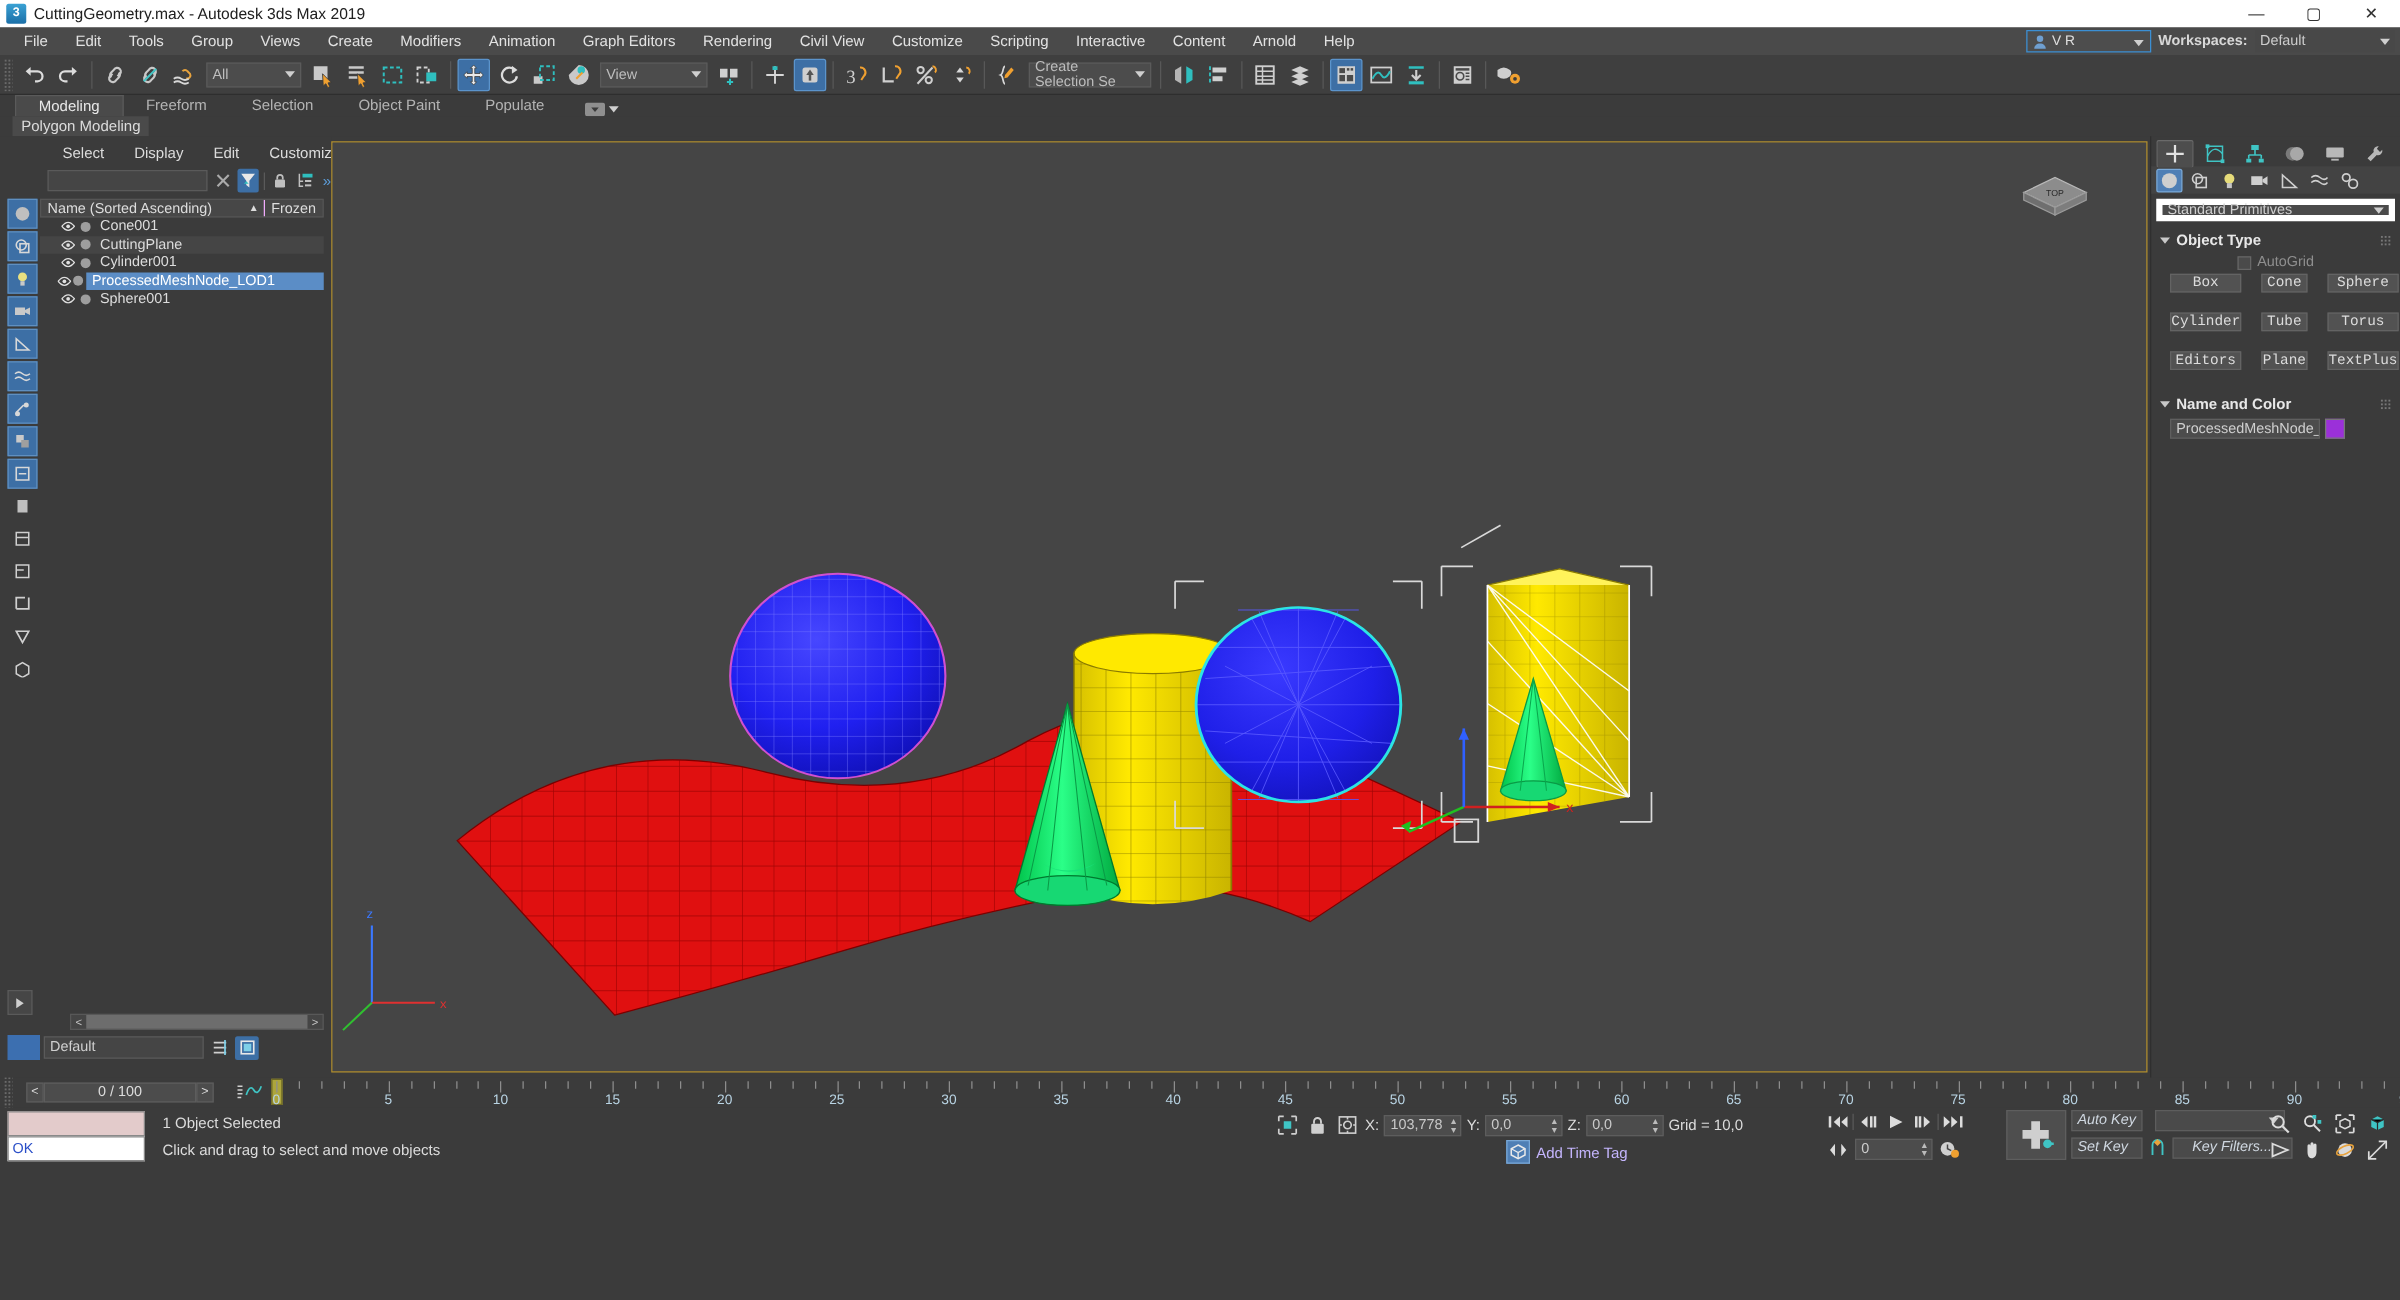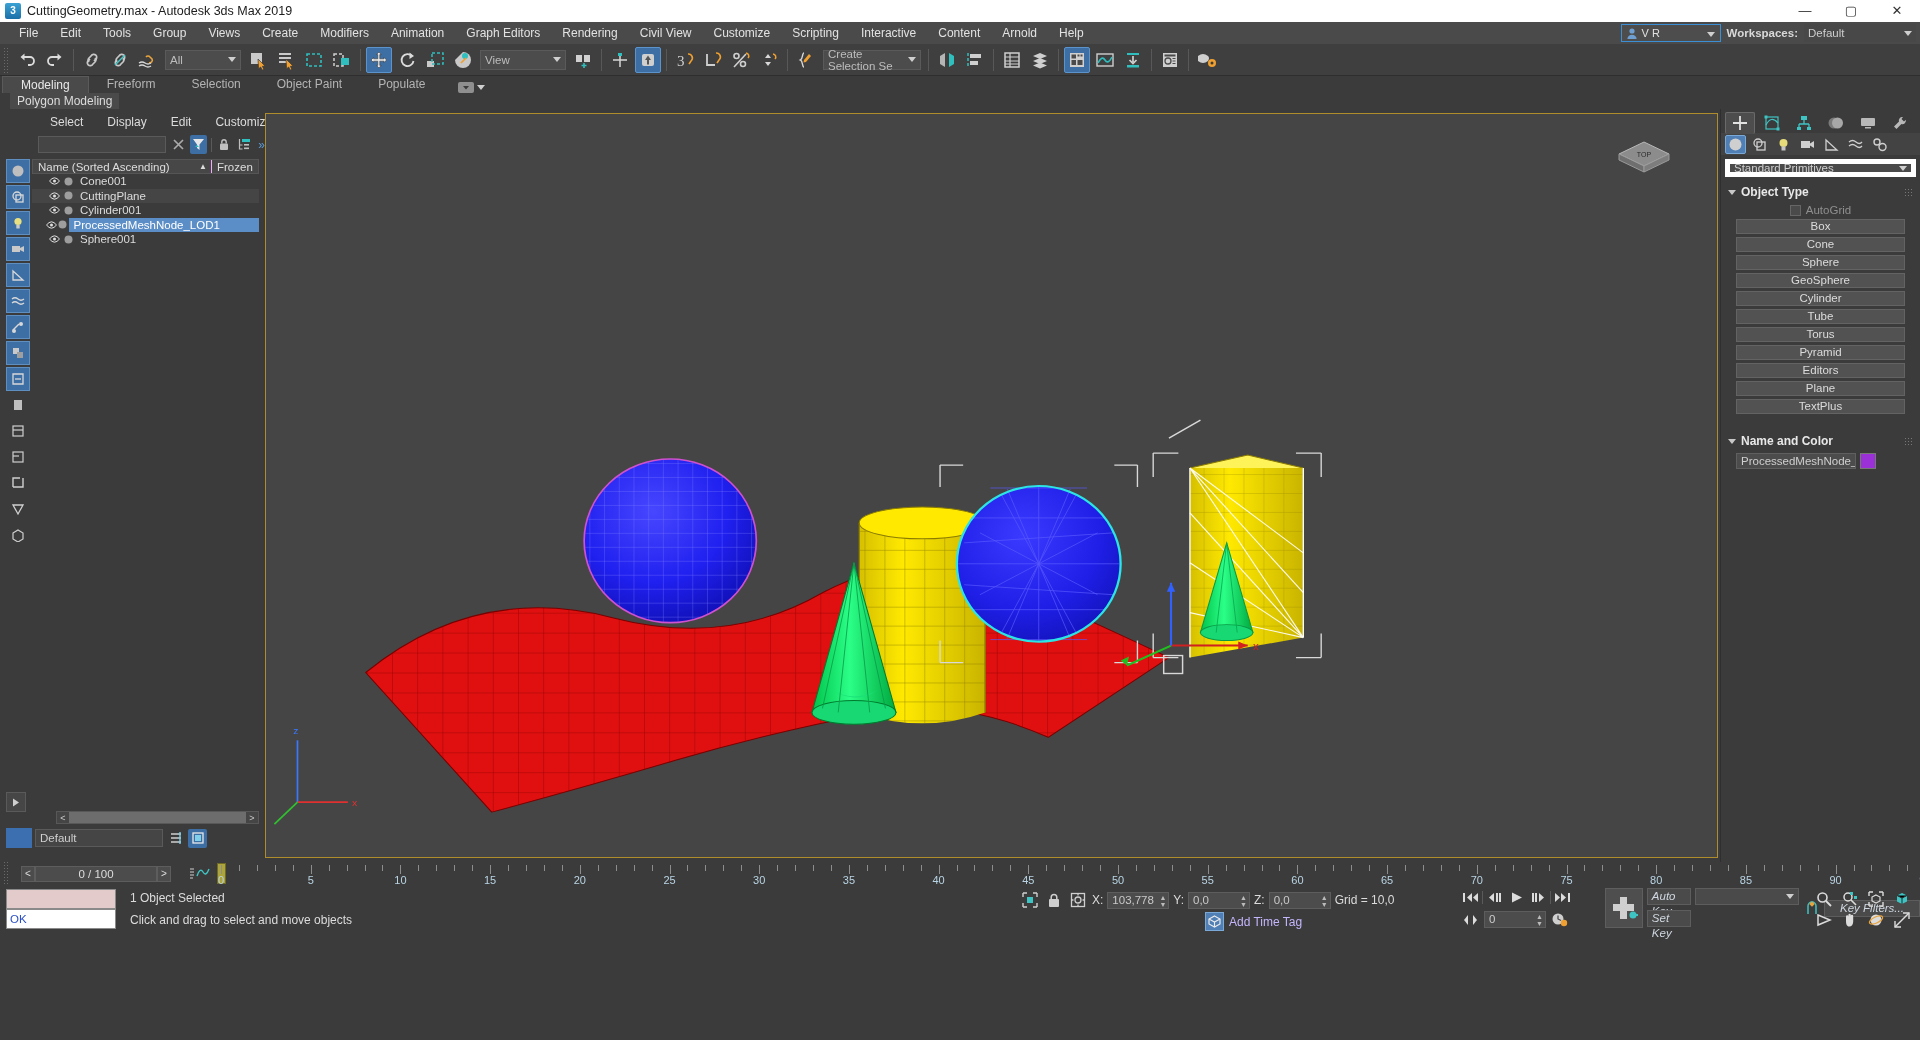--- a/index.html
+++ b/index.html
@@ -29,21 +29,21 @@
   #wsbox { width:112px; height:18px; background:#484848; display:flex; align-items:center; justify-content:space-between; padding:0 4px; font-size:11.5px; color:#cdcdcd;}
   
   #maintoolbar { height:32px; background:#3f3f3f; display:flex; align-items:center; border-bottom:1px solid #2e2e2e; }
   .grip { width:7px; height:26px; background-image:radial-gradient(#6a6a6a 1px, transparent 1px); background-size:3px 3px; margin:0 3px; }
   .tbbtn { width:26px; height:26px; margin:0 1px; display:flex; align-items:center; justify-content:center; border-radius:2px; position:relative; }
   .tbbtn.active { background:#3d6fa5; border:1px solid #5b94cc; }
   .tbsep { width:1px; height:22px; background:#585858; margin:0 4px; }
   .tbcombo { height:20px; background:#4c4c4c; border:1px solid #5a5a5a; display:flex; align-items:center; justify-content:space-between; padding:0 4px; font-size:11.5px; color:#bdbdbd; margin:0 3px;}
   svg { display:block; }
   
-  #ribbon { height:17px; background:#3b3b3b; display:flex; align-items:flex-end; padding-left:2px; }
+  #ribbon { height:17px; background:#3b3b3b; display:flex; align-items:flex-end; padding-left:12px; }
   #ribbon .rtab { padding:0 18px; height:17px; line-height:17px; font-size:12px; color:#b4b4b4; }
   #ribbon .rtab.sel { background:#4a4a4a; color:#e8e8e8; border:1px solid #5a5a5a; border-bottom:none; }
   #ribbonrow2 { height:16px; background:#3b3b3b; display:flex; align-items:center; padding-left:10px;}
   #ribbonrow2 .pm { background:#4a4a4a; font-size:12px; color:#dcdcdc; padding:1px 7px; }
   
   #body { display:flex; height:753px; }
   
   #sceneexp { width:265px; background:#3b3b3b; position:relative; }
   #se-menu { display:flex; padding:6px 0 4px 38px; gap:0px; }
   #se-menu span { font-size:12px; color:#dcdcdc; padding:0 12px; }
@@ -86,21 +86,21 @@
   #cp-sub { display:flex; height:22px; align-items:center; padding:0 4px; gap:3px; background:#434343;}
   .cp-sico { width:21px; height:19px; display:flex; align-items:center; justify-content:center; border-radius:2px;}
   .cp-sico.on { background:#4f7fb5; border:1px solid #7aa9d8; }
   #cp-combo { margin:4px 4px 0 4px; height:18px; background:#4a4a4a; border:5px solid #ffffff; display:flex; align-items:center; justify-content:space-between; padding:0 4px; font-size:11.5px; color:#cfcfcf;}
   .roll { margin:6px 3px 0 3px; }
   .roll-hdr { display:flex; align-items:center; gap:5px; font-size:12px; font-weight:bold; color:#e8e8e8; padding:2px 4px; }
   .tri { width:0;height:0;border-left:4px solid transparent;border-right:4px solid transparent;border-top:5px solid #c8c8c8;}
   .dots { margin-left:auto; width:9px;height:9px; background-image:radial-gradient(#777 1px, transparent 1px); background-size:3px 3px;}
   .autogrid { display:flex; align-items:center; justify-content:center; gap:5px; font-size:11.5px; color:#8f8f8f; padding:3px 0;}
   .autogrid .cb { width:11px; height:11px; background:#4a4a4a; border:1px solid #666;}
-  .btngrid { display:grid; grid-template-columns:1fr; gap:3px; padding:0 12px;}
+  .btngrid { display:grid; grid-template-columns:1fr 1fr 1fr 1fr; gap:16px; padding:0 12px;font-family:Liberation Mono, monospace;}
   .objbtn { height:15px; background:#525252; border:1px solid #636363; font-size:11.5px; color:#dcdcdc; text-align:center; line-height:13px;}
   .namecolor { display:flex; align-items:center; gap:4px; padding:3px 0 0 12px;}
   .namecolor .nfield { width:120px; height:16px; background:#4c4c4c; border:1px solid #5f5f5f; font-size:11.5px; color:#cfcfcf; padding-left:4px; line-height:14px; overflow:hidden; white-space:nowrap;}
   .namecolor .cswatch { width:16px;height:16px;border:1px solid #777;}
   
   #timebar { height:24px; background:#3b3b3b; display:flex; align-items:center; }
   #frameind { display:flex; align-items:center; margin-left:8px; }
   #frameind .ar { width:14px;height:16px; background:#4c4c4c;border:1px solid #5d5d5d; font-size:10px; color:#ddd; text-align:center; line-height:14px;}
   #frameind .fld { width:122px;height:16px;background:#4c4c4c;border:1px solid #5d5d5d; font-size:11.5px;color:#ddd;text-align:center;line-height:14px;}
   #ruler { flex:1; height:24px; position:relative; margin-left:4px;}
@@ -1190,21 +1190,21 @@
       <svg width="30" height="26" viewBox="0 0 30 26">
           <path d="M11 2h7v7h7v7h-7v8h-7v-8H4V9h7z" fill="#cfcfcf"></path>
           <circle cx="24" cy="20" r="3.5" fill="#3fc4c4"></circle>
           <path d="M24 20h5" stroke="#3fc4c4" stroke-width="2"></path>
         </svg>
     </div>
     <div style="display:flex;flex-direction:column;gap:5px;">
       <div class="keybtn">Auto Key</div>
       <div class="keybtn">Set Key</div>
     </div>
-    <div style="display:flex;flex-direction:row;gap:5px;">
+    <div style="display:flex;flex-direction:column;gap:5px;align-items:center;">
       <div id="keysel">
         <span></span>
         <span class="caret"></span>
       </div>
       <div style="display:flex;gap:4px;align-items:center;">
         <span>
             <svg width="16" height="15" viewBox="0 0 16 15">
               <path d="M4 13V5a3 3 0 0 1 8 0v8" fill="none" stroke="#3fc4c4" stroke-width="1.5"></path>
               <rect x="6" y="1" width="4" height="4" fill="#e8a33d" transform="rotate(45 8 3)"></rect>
             </svg>

